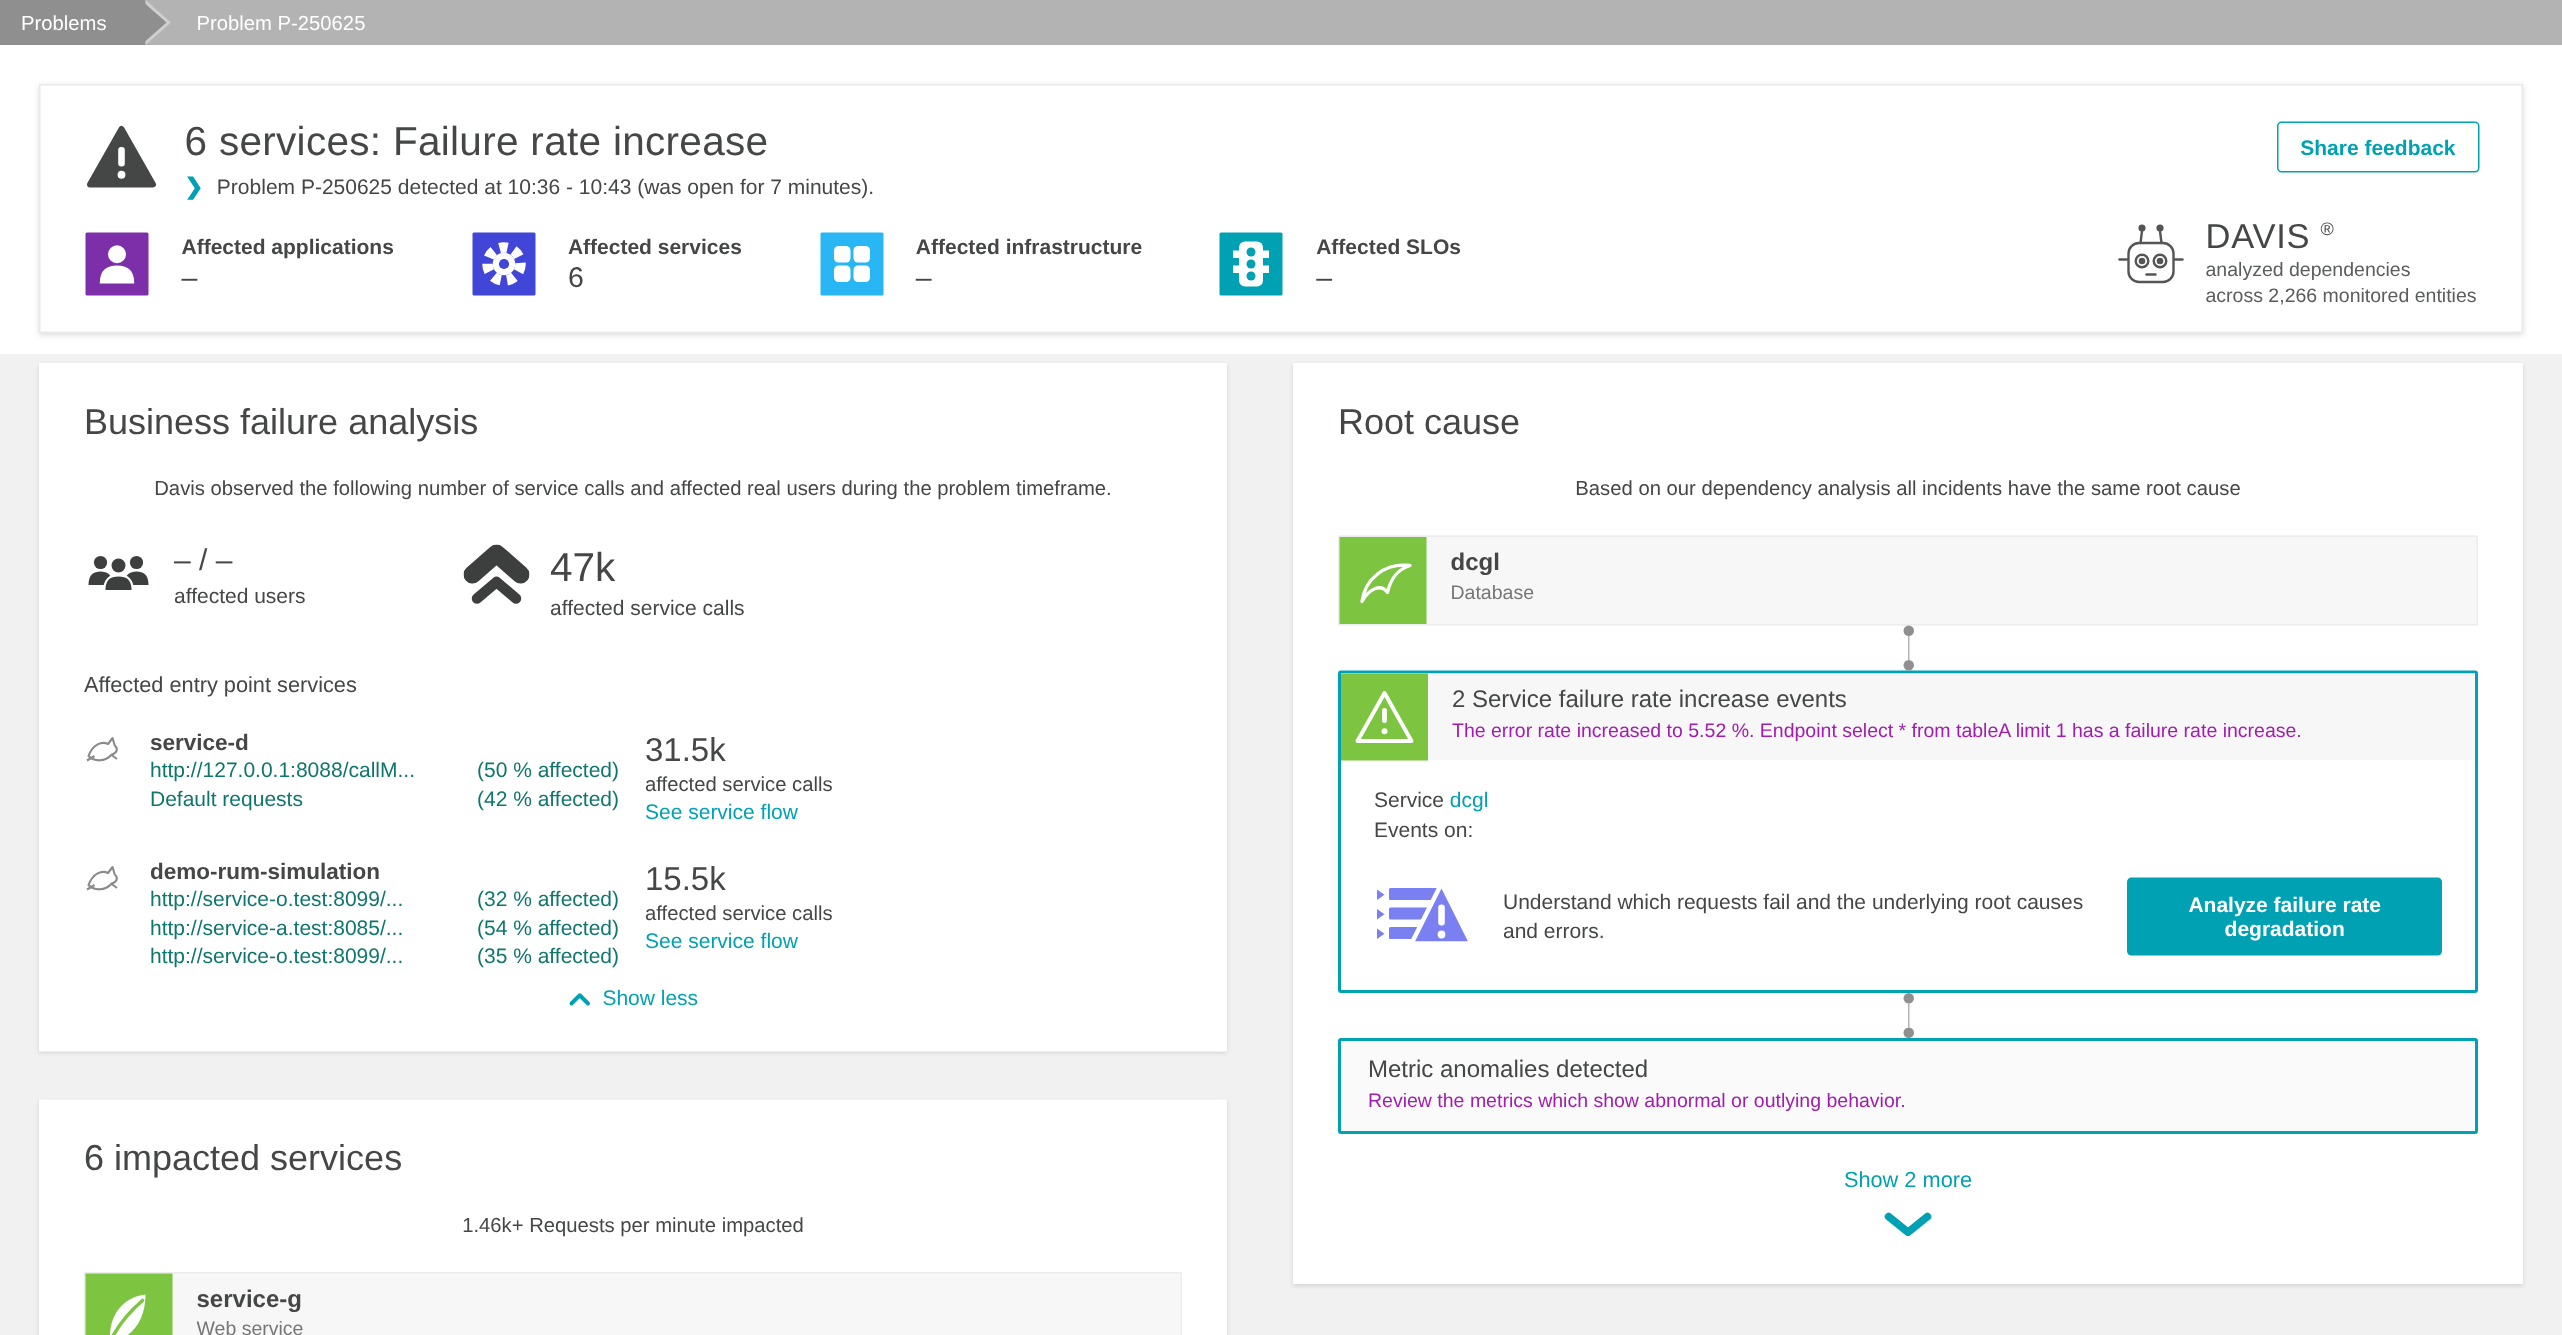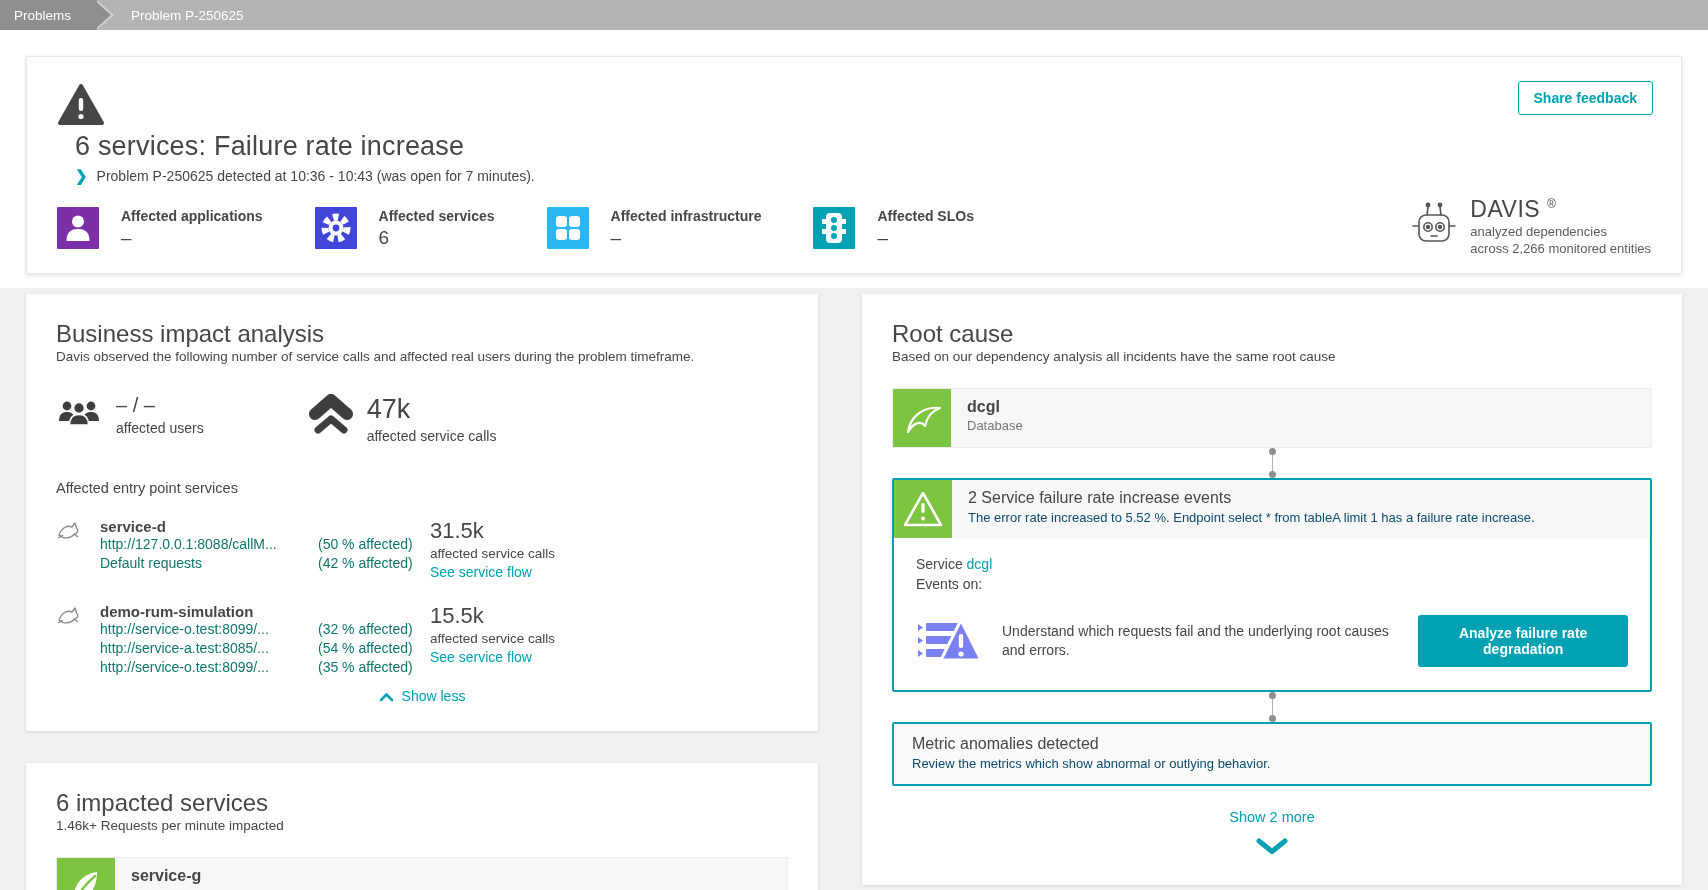--- a/index.html
+++ b/index.html
@@ -9,21 +9,21 @@
   
   .crumbbar { height:30px; background:#b3b3b3; display:flex; align-items:stretch; font-size:13.5px; color:#fff; }
   .crumb-first { background:#8f8f8f; display:flex; align-items:center; padding:0 26px 0 14px; position:relative; }
   .crumb-first::before { content:""; position:absolute; right:-17px; top:0; border-left:17px solid #cfcfcf; border-top:15px solid transparent; border-bottom:15px solid transparent; }
   .crumb-first::after  { content:""; position:absolute; right:-14px; top:0; border-left:17px solid #8f8f8f; border-top:15px solid transparent; border-bottom:15px solid transparent; }
   .crumb-second { display:flex; align-items:center; padding:0 18px 0 34px; }
 
   
   .top-white { background:#ffffff; padding:26px 26px 14px 26px; }
   .header-card { background:#fff; box-shadow:0 1px 4px rgba(0,0,0,.14); border:1px solid #e9e9e9; position:relative; padding:22px 28px 24px 30px; }
-  .title-row { display:flex; align-items:flex-start;flex-direction:column; }
+  .title-row { display:flex; align-items:flex-start; }
   .warn-big { margin-top:4px; }
   .title-block { margin-left:18px; }
   .page-title { font-size:27px; font-weight:400; color:#454646; letter-spacing:.2px; }
   .subtitle-row { display:flex; align-items:center; margin-top:5px; }
   .chev-teal { color:#00a1b2; font-size:15px; font-weight:700; margin-right:9px; }
   .page-subtitle { font-size:14px; color:#454646; }
   .share-btn { position:absolute; top:24px; right:28px; background:#fff; border:1px solid #00a1b2; color:#00a1b2; font-size:14px; font-weight:700; padding:8px 15px; border-radius:3px; cursor:pointer; font-family:inherit; }
   .stats-row { display:flex; gap:52px; margin-top:22px; }
   .stat-tile { display:flex; align-items:center; gap:22px; }
   .stat-ico { width:42px; height:42px; border-radius:1px; display:flex; align-items:center; justify-content:center; flex:0 0 42px; }
@@ -35,21 +35,21 @@
   .davis-name { font-size:23px; color:#454646; letter-spacing:.5px; }
   .davis-name sup { font-size:12px; }
   .davis-line { font-size:13px; color:#5b5c5c; line-height:17px; }
 
   
   .content { display:flex; gap:44px; padding:6px 26px 0 26px; }
   .col-left { width:792px; flex:0 0 792px; }
   .col-right { flex:1; }
   .card { background:#fff; box-shadow:0 1px 3px rgba(0,0,0,.12); padding:26px 30px 26px 30px; }
   .card-title { font-size:24px; font-weight:400; color:#454646; }
-  .card-sub { font-size:13.5px; color:#454646; margin-top:1px; }
+  .card-sub { font-size:13.5px; color:#454646; margin-top:22px;text-align:center; }
 
   
   .impact-stats { display:flex; margin-top:30px; }
   .impact-group { display:flex; align-items:flex-start; gap:14px; }
   .impact-group + .impact-group { margin-left:105px; }
   .big-val { font-size:20px; color:#454646; }
   .big-val.larger { font-size:27px; }
   .impact-label { font-size:14px; color:#454646; margin-top:3px; }
   .section-label { font-size:14.5px; color:#454646; margin-top:36px; }
   .entry { display:grid; grid-template-columns:44px 330px 1fr; margin-top:22px; }
@@ -77,21 +77,21 @@
 
   
   .connector { display:flex; flex-direction:column; align-items:center; height:30px; }
   .connector .dot { width:7px; height:7px; border-radius:50%; background:#8f8f8f; flex:0 0 7px; }
   .connector .vline { width:1px; flex:1; background:#b3b3b3; }
   .event-card { border:2px solid #00a1b2; border-radius:2px; cursor:pointer; }
   .event-head { display:flex; align-items:stretch; background:#f7f7f7; }
   .event-head-ico { width:58px; min-height:58px; flex:0 0 58px; background:#7dc540; display:flex; align-items:center; justify-content:center; }
   .event-head-txt { padding:9px 16px; }
   .event-title { font-size:16px; color:#454646; }
-  .event-desc { font-size:13px; color:#0c4a6e; margin-top:3px; }
+  .event-desc { font-size:13px; color:#a21caf; margin-top:3px; }
   .event-body { padding:16px 22px 20px 22px; background:#fff; }
   .event-line { font-size:14px; color:#454646; line-height:20px; }
   .cta-row { display:flex; align-items:center; margin-top:18px; gap:20px; }
   .cta-text { font-size:14px; color:#454646; width:430px; line-height:19px; }
   .cta-btn { margin-left:auto; background:#00a1b2; border:none; color:#fff; font-size:14px; font-weight:700; padding:10px 7px; border-radius:3px; cursor:pointer; font-family:inherit; }
   .metric-card { border:2px solid #00a1b2; border-radius:2px; background:#fafafa; padding:11px 18px 13px 18px; cursor:pointer; }
   .show-more { text-align:center; margin-top:22px; }
   .show-more a { color:#00a1b2; font-size:14.5px; text-decoration:none; cursor:pointer; }
   .show-more .big-chev { margin-top:12px; }
 
@@ -214,21 +214,21 @@
         <div class="davis-line">across 2,266 monitored entities</div>
       </div>
     </div>
   </div>
 </div>
 
 <div class="content">
 
   <div class="col-left">
     <div class="card">
-      <div class="card-title">Business impact analysis</div>
+      <div class="card-title">Business failure analysis</div>
       <div class="card-sub">Davis observed the following number of service calls and affected real users during the problem timeframe.</div>
 
       <div class="impact-stats">
         <div class="impact-group">
           <span>
             <svg width="46" height="36" viewBox="0 0 46 36" fill="#3d3e3e">
               <circle cx="11" cy="12" r="4.4"></circle>
                 <path d="M3 27 C3 20 6.5 18 11 18 C15.5 18 19 20 19 27 Z"></path>
               <circle cx="35" cy="12" r="4.4"></circle>
                 <path d="M27 27 C27 20 30.5 18 35 18 C39.5 18 43 20 43 27 Z"></path>

